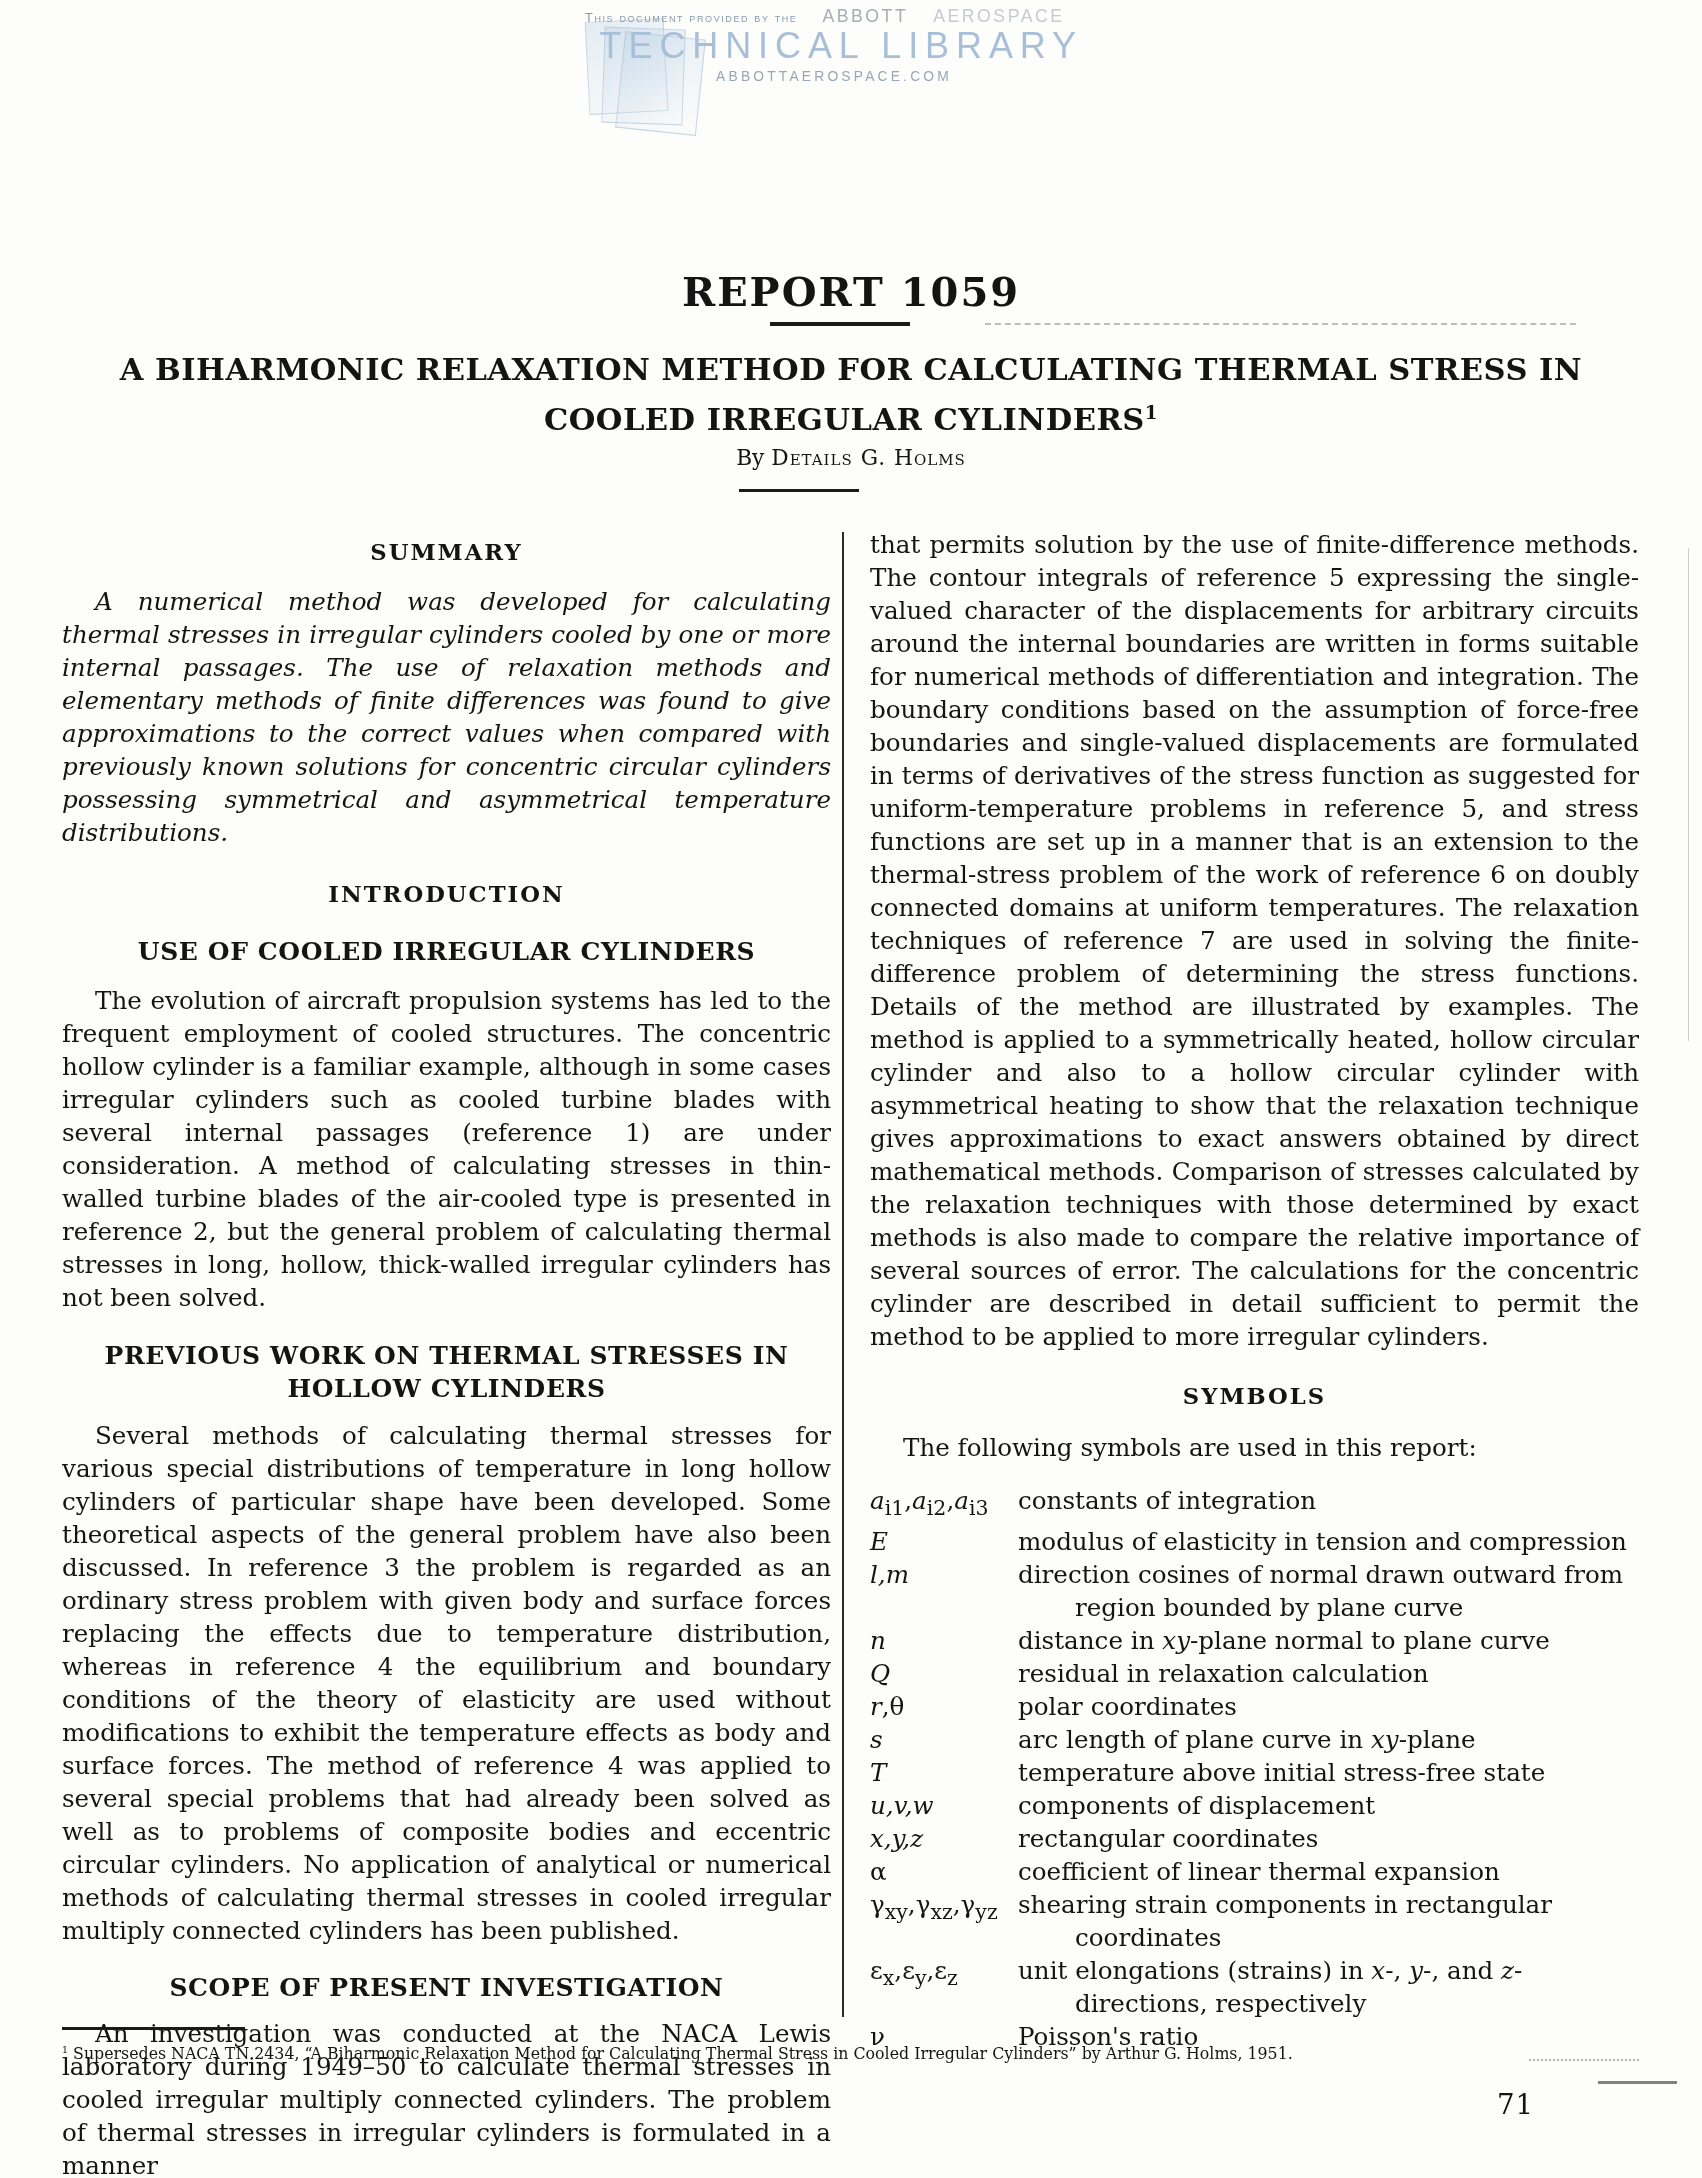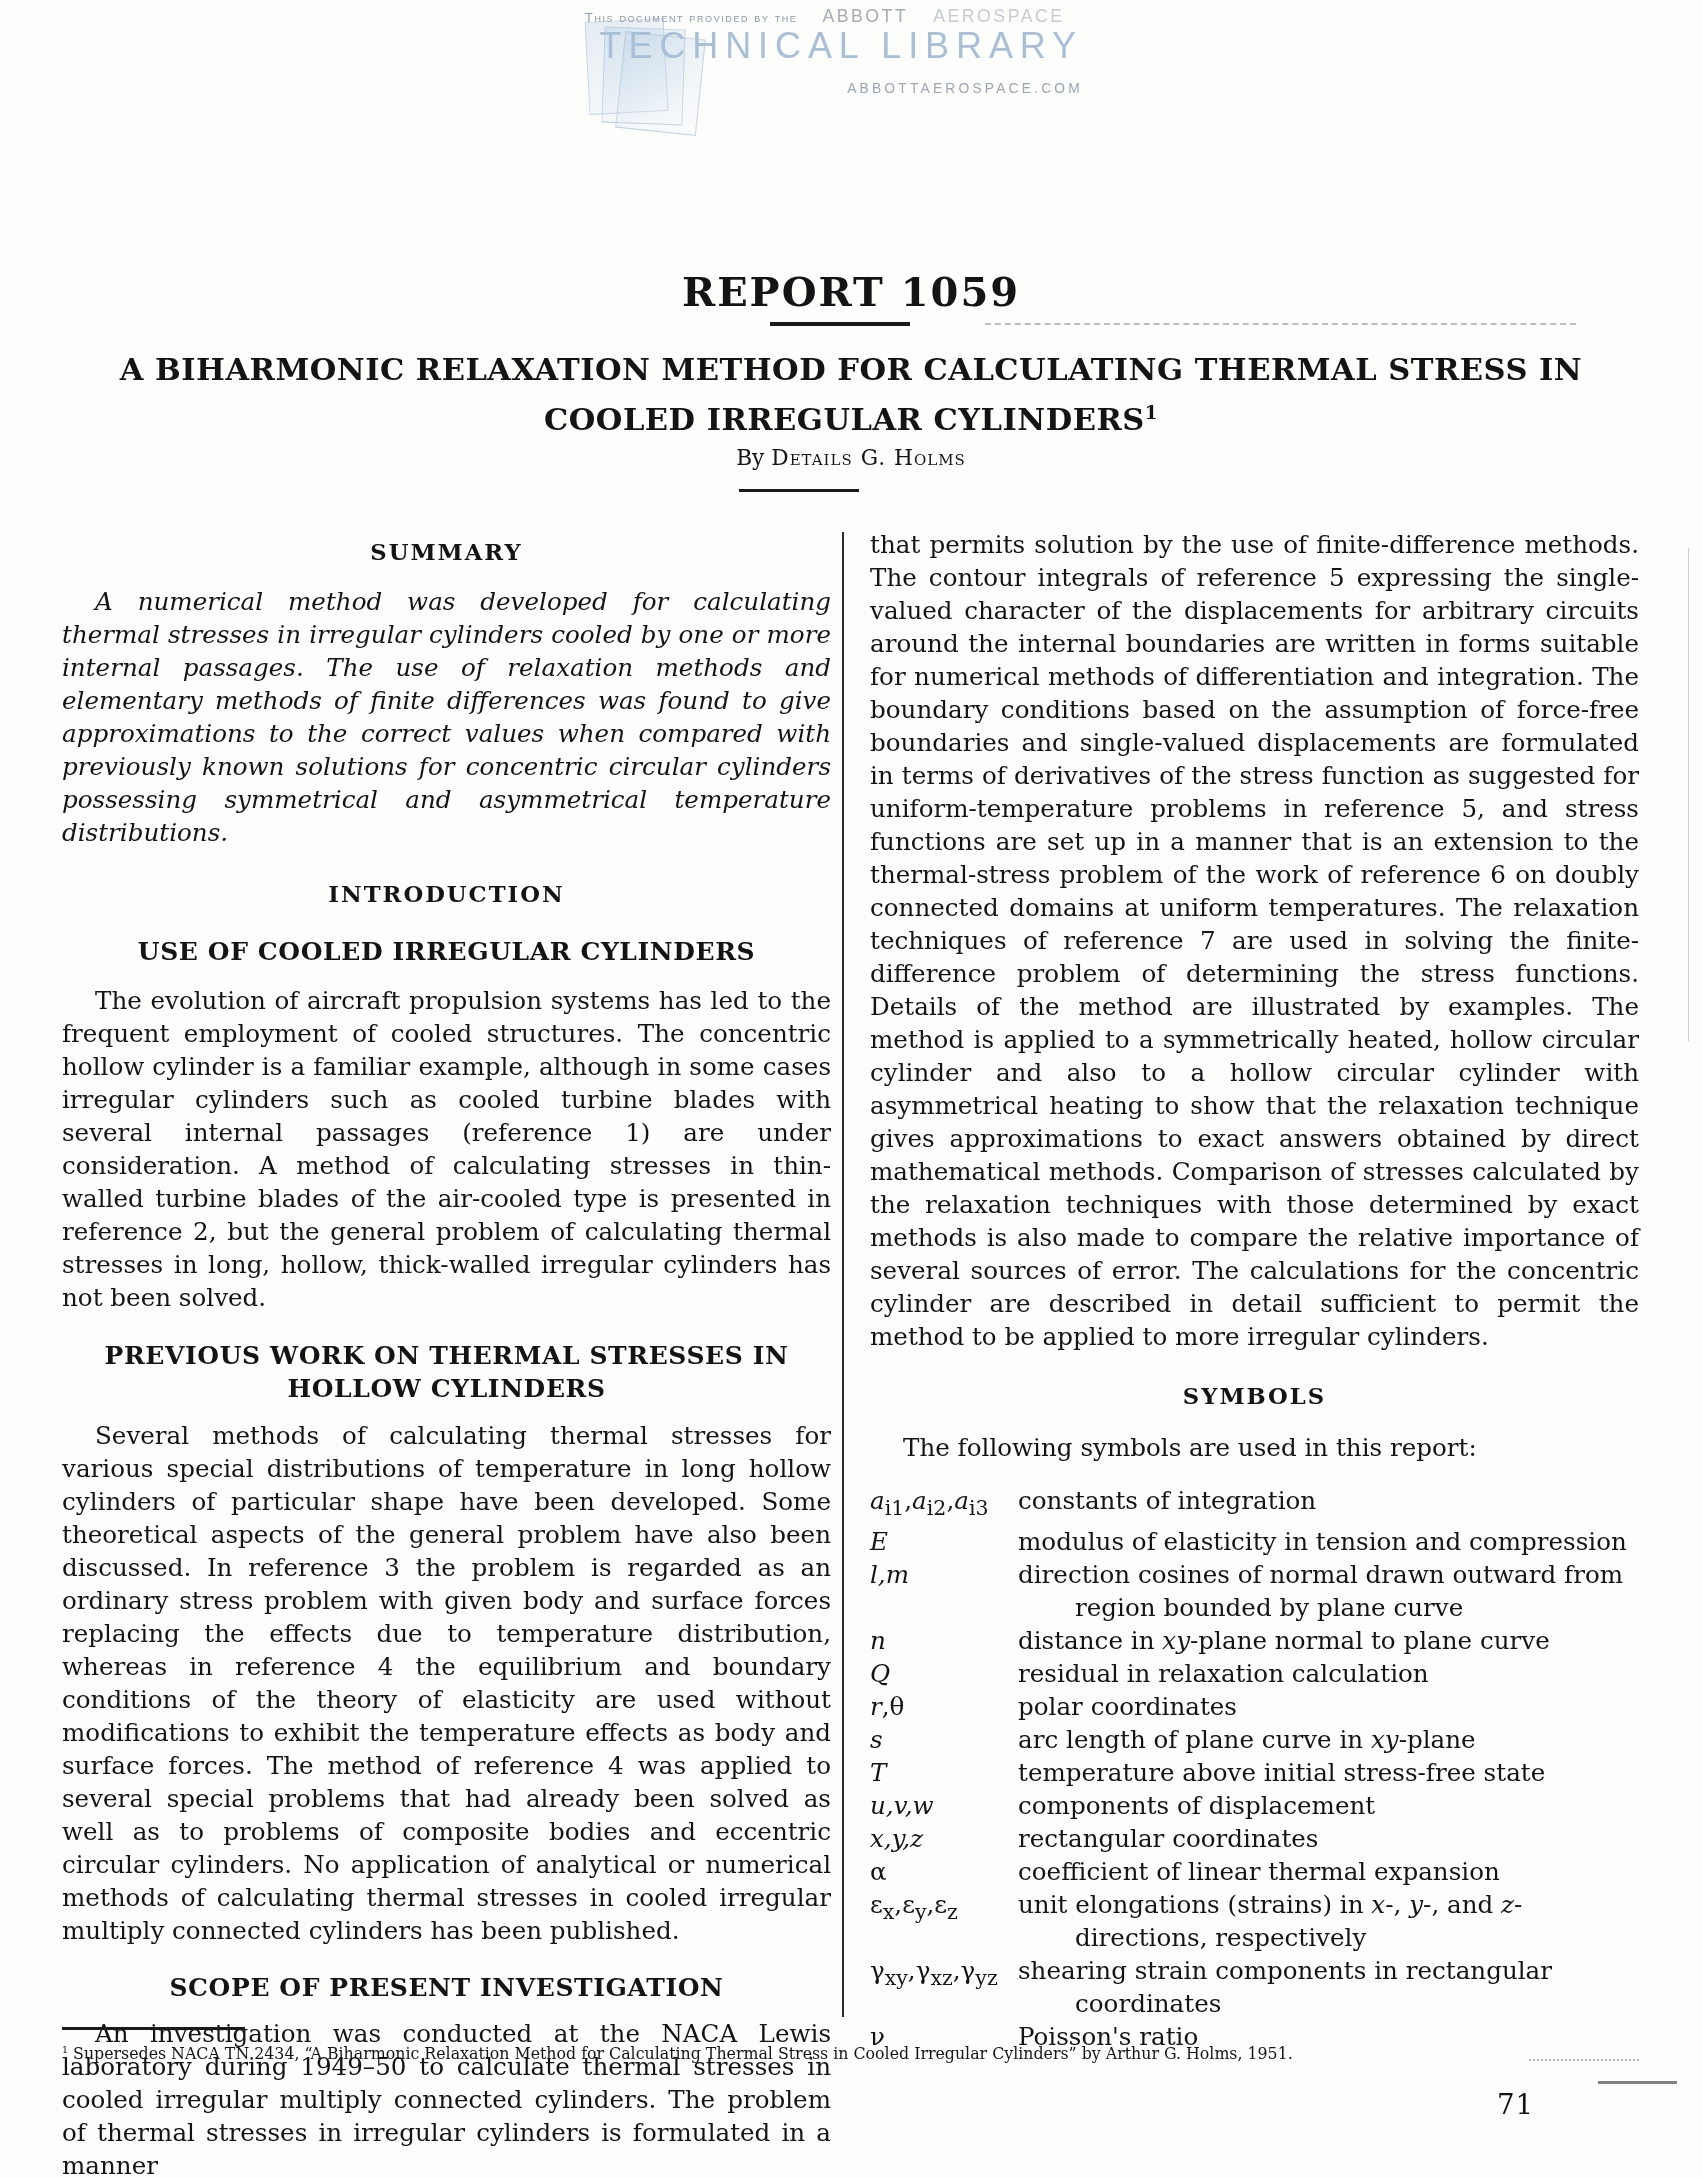--- a/index.html
+++ b/index.html
@@ -8,21 +8,21 @@
 
   
   .banner{position:absolute;left:585px;top:5.9px;width:498px;
           font-family:"Liberation Sans", sans-serif;}
   .banner-row1{display:flex;align-items:baseline;gap:25px;white-space:nowrap;}
   .b-provided{font-size:12.8px;letter-spacing:1.6px;font-variant:small-caps;text-transform:lowercase;}
   .b-provided::first-letter{text-transform:uppercase;}
   .b-abbott{font-size:17.7px;letter-spacing:2.5px;}
   .b-aero{font-size:17.7px;letter-spacing:2.5px;}
   .b-techlib{font-size:36px;letter-spacing:6.9px;text-align:right;margin-top:-2px;white-space:nowrap;}
-  .b-url{font-size:13.8px;letter-spacing:3.2px;text-align:right;margin-top:14px;}
+  .b-url{font-size:13.8px;letter-spacing:3.2px;text-align:center;margin-top:2px;}
   .doc-icon{position:absolute;left:587px;top:19.7px;width:118px;height:110px;}
   .sheet{position:absolute;border:1px solid rgba(150,178,205,0.45);
          background:linear-gradient(150deg, rgba(186,208,228,0.38), rgba(244,249,253,0.10));}
   .sheet.s1{left:0;top:0;width:77px;height:91px;transform:rotate(-3deg);}
   .sheet.s2{left:15.8px;top:7.9px;width:79px;height:94px;transform:rotate(2deg);}
   .sheet.s3{left:33px;top:15.8px;width:79px;height:95px;transform:rotate(6deg);}
 
   
   .report-number{position:absolute;left:0;top:268px;width:100%;text-align:center;
                  font-size:40px;font-weight:bold;letter-spacing:2px;}
@@ -158,26 +158,26 @@
           </div>
         <div class="sym-row">
             <span class="sym-term"><i>x,y,z</i></span>
             <span class="sym-def">rectangular coordinates</span>
           </div>
         <div class="sym-row">
             <span class="sym-term">α</span>
             <span class="sym-def">coefficient of linear thermal expansion</span>
           </div>
         <div class="sym-row">
+            <span class="sym-term">γ<sub>xy</sub>,γ<sub>xz</sub>,γ<sub>yz</sub></span>
+            <span class="sym-def">shearing strain components in rectangular coordinates</span>
+          </div>
+        <div class="sym-row">
             <span class="sym-term">ε<sub>x</sub>,ε<sub>y</sub>,ε<sub>z</sub></span>
             <span class="sym-def">unit elongations (strains) in <i>x</i>-, <i>y</i>-, and <i>z</i>-directions, respectively</span>
-          </div>
-        <div class="sym-row">
-            <span class="sym-term">γ<sub>xy</sub>,γ<sub>xz</sub>,γ<sub>yz</sub></span>
-            <span class="sym-def">shearing strain components in rectangular coordinates</span>
           </div>
         <div class="sym-row">
             <span class="sym-term">ν</span>
             <span class="sym-def">Poisson's ratio</span>
           </div>
       </div>
     </div>
   </div>
 
   <div class="footnote-rule"></div>

